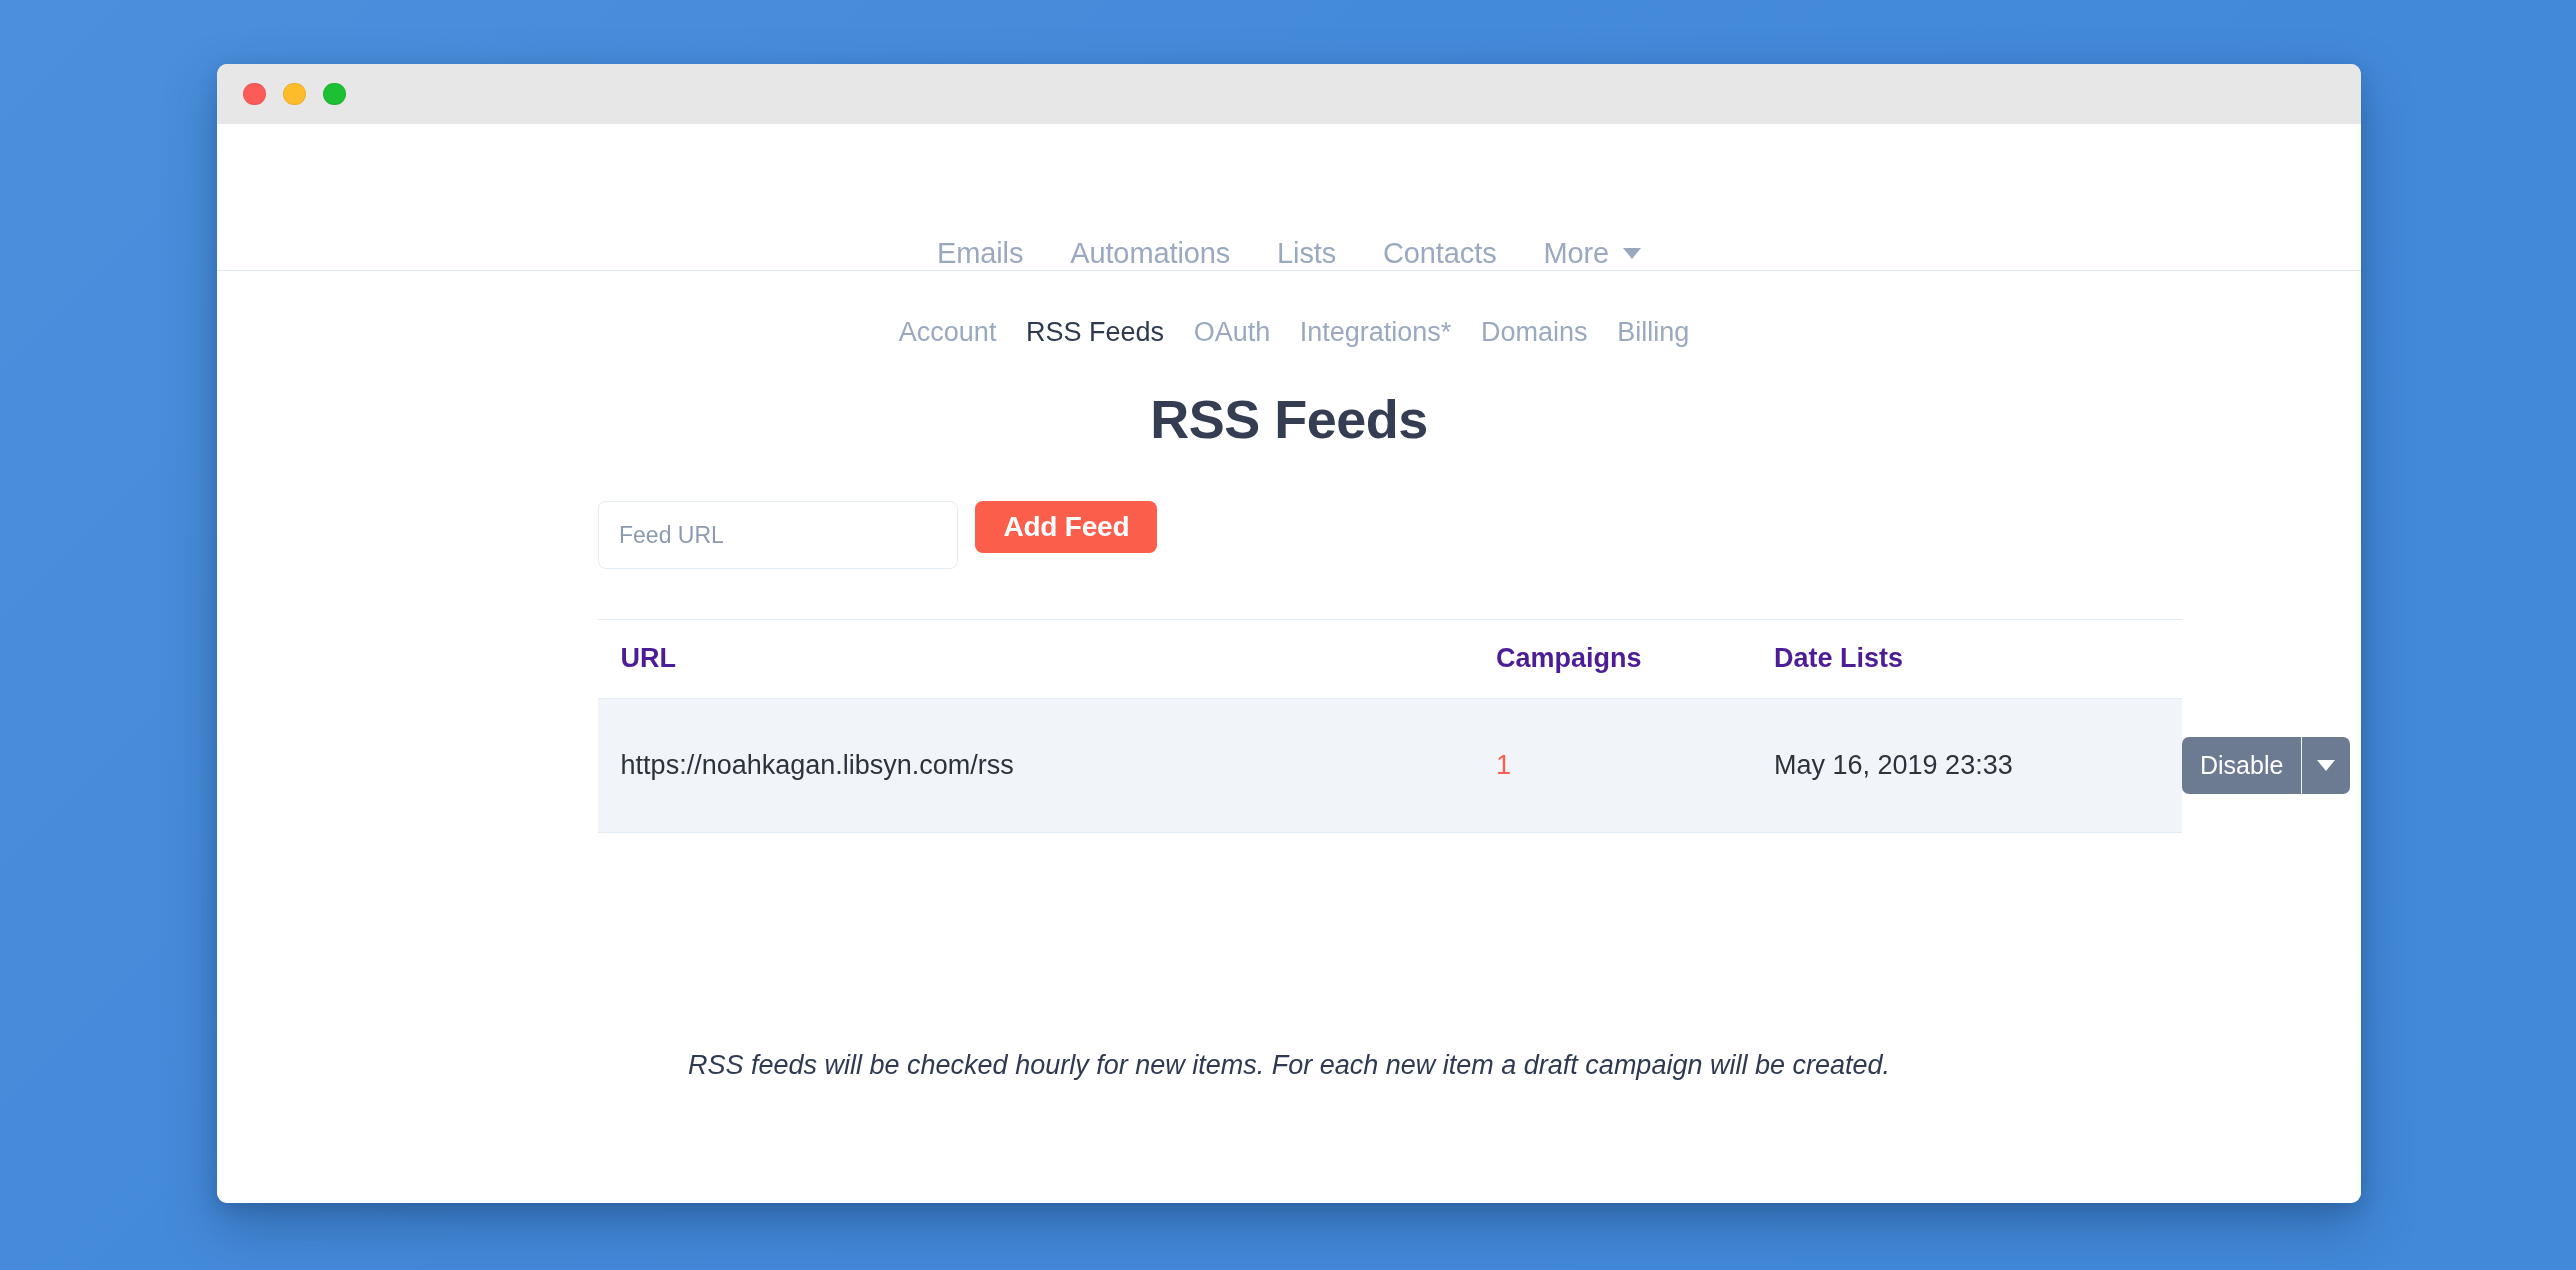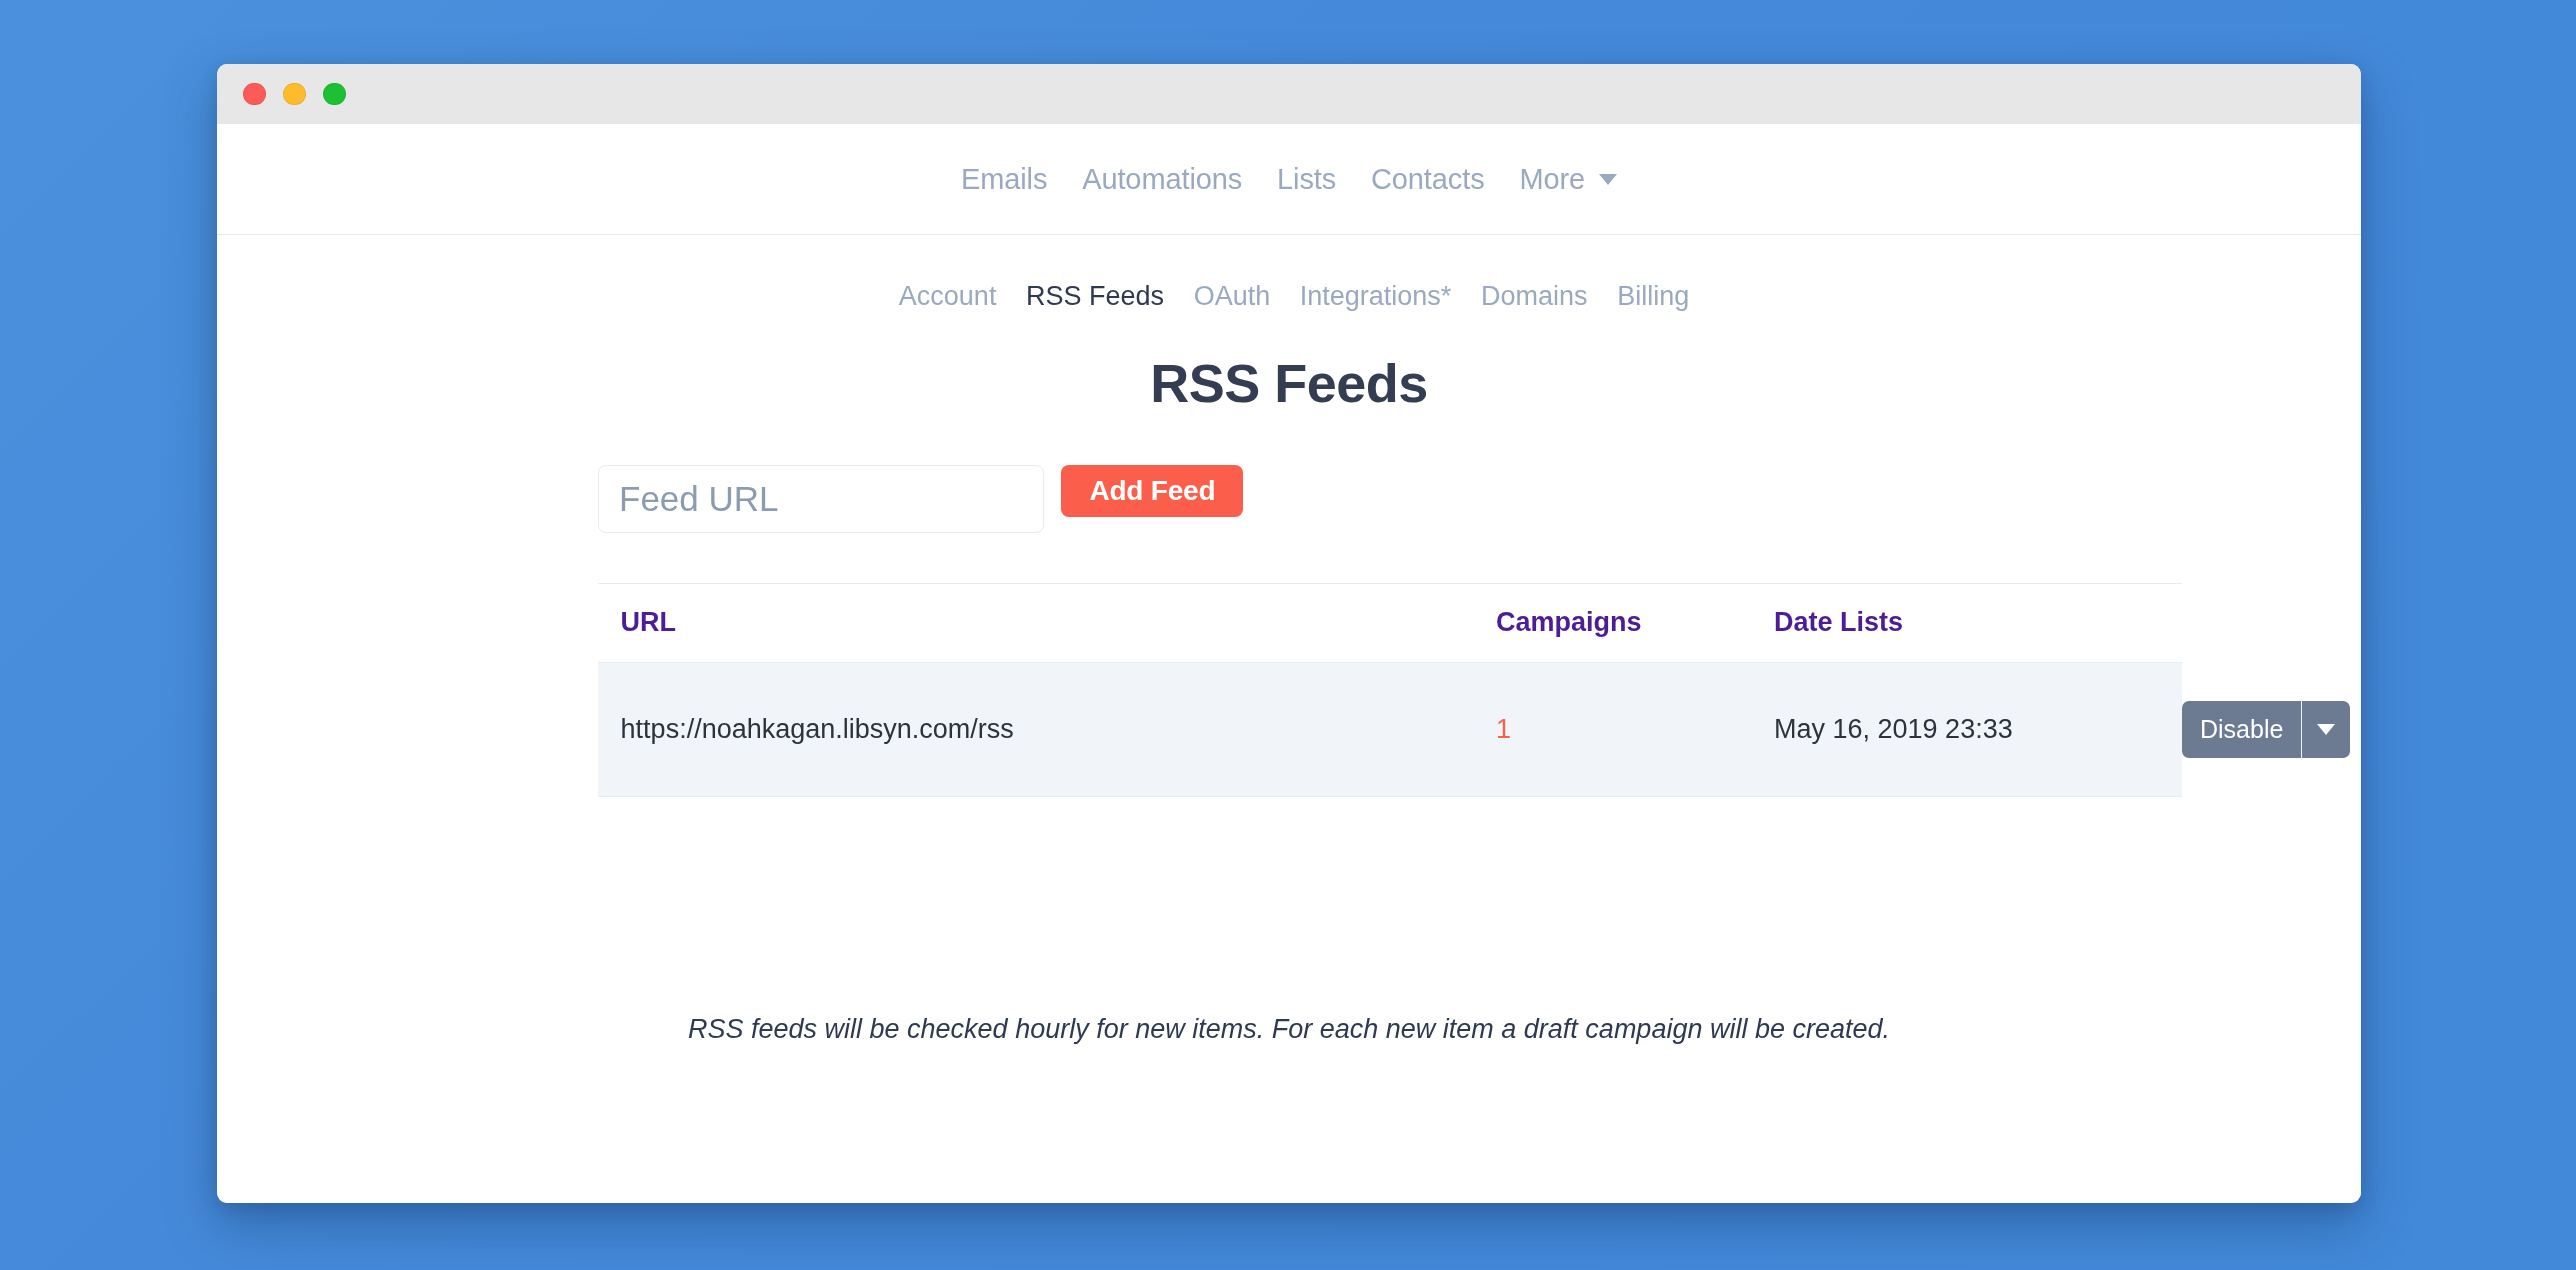--- a/index.html
+++ b/index.html
@@ -53,23 +53,24 @@
     background: #ffffff;
     height: 1079px;
     position: relative;
   }
 
   
   .top-nav {
     height: 111px;
     border-bottom: 1.7px solid #e3e9f1;
     display: flex;
-    align-items: center;
+    align-items: flex-end;
     justify-content: center;
-    gap: 0;
+    gap: 12px;
+    margin-top: 36px;
   }
 
   .top-nav-item {
     font-size: 29px;
     color: #9aa9bf;
     padding: 0 17.4px;
     letter-spacing: -0.1px;
     white-space: nowrap;
   }
 
@@ -132,25 +133,25 @@
   
   .form-row {
     display: flex;
     align-items: flex-start;
     gap: 17.4px;
     margin-top: 51px;
     padding-left: 82px;
   }
 
   .feed-input {
-    width: 446px;
+    width: 360px;
     height: 68px;
     border: 1.7px solid #e3ebf3;
     border-radius: 7.8px;
-    font-size: 35px;
+    font-size: 23px;
     color: #737373;
     padding: 0 20px;
     font-family: "Liberation Sans", sans-serif;
     background: #ffffff;
     outline: none;
   }
   .feed-input::placeholder {
     color: #8d9bb0;
   }
 

